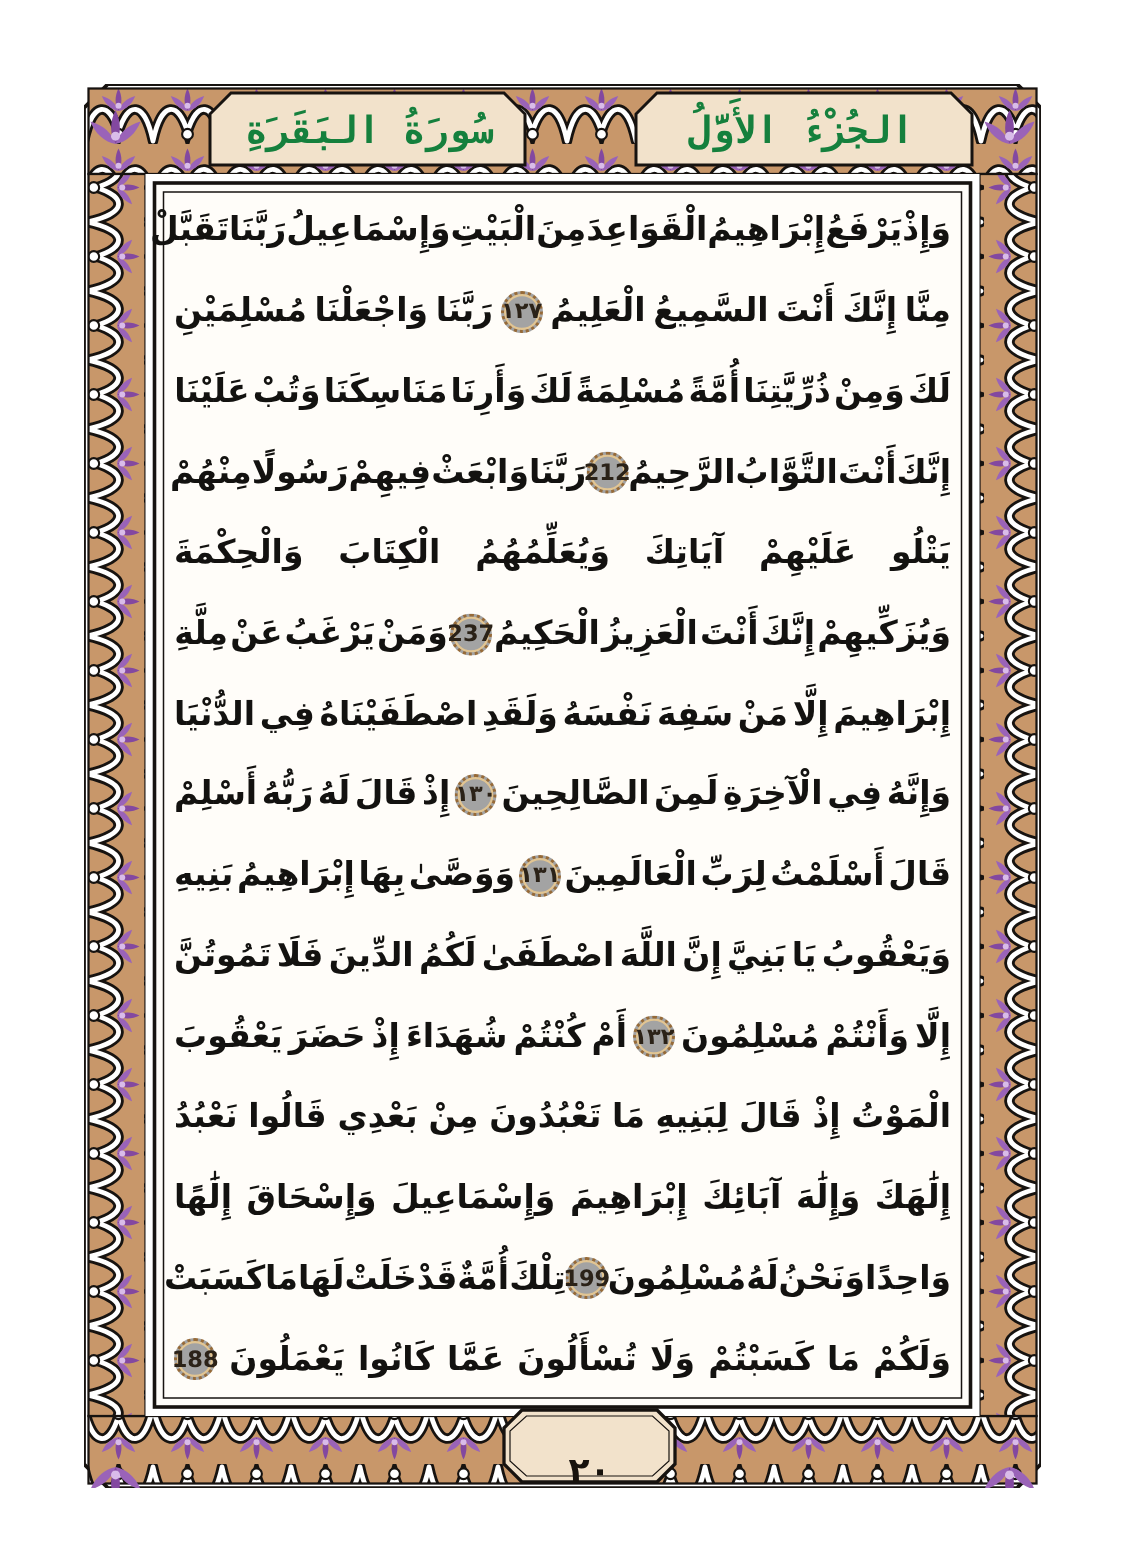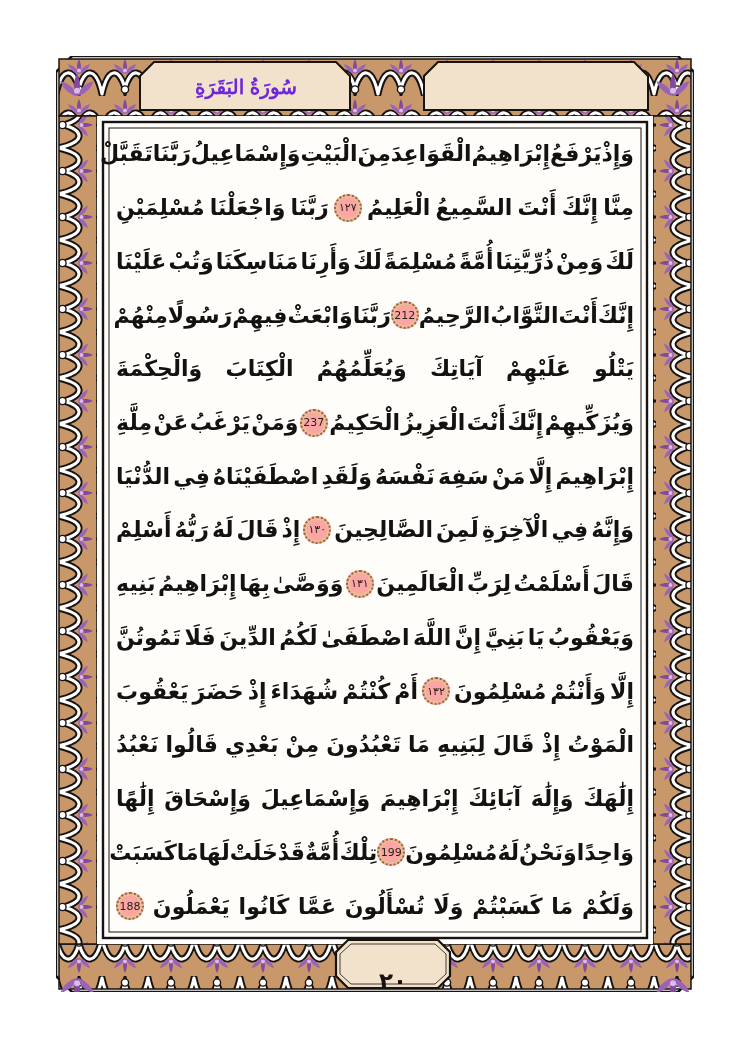--- a/index.html
+++ b/index.html
@@ -6,43 +6,43 @@
   .page{
     position:relative;width:750px;height:1043px;background:#ffffff;
     font-family:"DejaVu Sans",sans-serif;overflow:hidden;margin:0 auto;
   }
   .frame{position:absolute;left:56px;top:56px;width:638px;height:936px;}
   .frame svg{display:block;width:100%;height:100%;}
 
   
   .title-label{
     position:absolute;display:flex;align-items:center;justify-content:center;
-    color:#6d28d9;font-weight:bold;font-size:20px;letter-spacing:0;
-    font-family:Liberation Sans, sans-serif;pointer-events:none;
+    color:#15803d;font-weight:bold;font-size:25px;letter-spacing:0;
+    font-family:Liberation Mono, monospace;pointer-events:none;
   }
   .surah-label{left:140px;top:63px;width:212px;height:48px;}
   .juz-label{left:424px;top:63px;width:220px;height:48px;}
 
   
   .quran-text{
     position:absolute;left:116px;top:127px;width:518px;height:806px;
     display:flex;flex-direction:column;justify-content:space-between;
   }
   .qline{
     display:flex;direction:rtl;flex-flow:row nowrap;justify-content:space-between;
     align-items:center;height:53.7px;font-size:22px;font-weight:bold;color:#131210;
     font-family:"DejaVu Sans",sans-serif;
   }
   .qline .w{flex:0 0 auto;white-space:nowrap;}
   .ayah-marker{
     flex:0 0 auto;box-sizing:border-box;width:28px;height:28px;border-radius:50%;
-    background:#fca5a5;border:2px dotted #966a38;
+    background:#a3a3a3;border:2px dotted #966a38;
     box-shadow:0 0 0 1.5px #e2c592 inset;
     display:flex;align-items:center;justify-content:center;
-    font-size:11px;font-weight:normal;color:#2b2218;line-height:1;
+    font-size:15px;font-weight:bold;color:#2b2218;line-height:1;
   }
 
   
   .page-num{
     position:absolute;left:338px;top:959px;width:110px;height:44px;
     display:flex;align-items:center;justify-content:center;
     font-size:23px;font-weight:bold;color:#17120d;pointer-events:none;
   }
 </style>
 </head>
@@ -104,20 +104,21 @@
 
       <path d="M84,54 L84,20 L98,6 L280,6 L294,20 L294,54 Z" fill="#f2e2cb" stroke="#171310" stroke-width="2"></path>
       <path d="M368,54 L368,20 L382,6 L578,6 L592,20 L592,54 Z" fill="#f2e2cb" stroke="#171310" stroke-width="2"></path>
 
       <path d="M292,884 L382,884 L394,896 L394,920 L382,932 L292,932 L280,920 L280,896 Z" fill="#f2e2cb" stroke="#171310" stroke-width="2.2"></path>
       <path d="M295,888 L379,888 L390,898 L390,918 L379,928 L295,928 L284,918 L284,898 Z" fill="none" stroke="#171310" stroke-width="0.8"></path>
     </svg>
   </div>
 
   <div class="title-label surah-label">سُورَةُ البَقَرَةِ</div>
+  <div class="title-label juz-label">الجُزْءُ الأَوَّلُ</div>
 
   <div class="quran-text">
       <div class="qline">
         <span class="w">وَإِذْ</span>
         <span class="w">يَرْفَعُ</span>
         <span class="w">إِبْرَاهِيمُ</span>
         <span class="w">الْقَوَاعِدَ</span>
         <span class="w">مِنَ</span>
         <span class="w">الْبَيْتِ</span>
         <span class="w">وَإِسْمَاعِيلُ</span>

